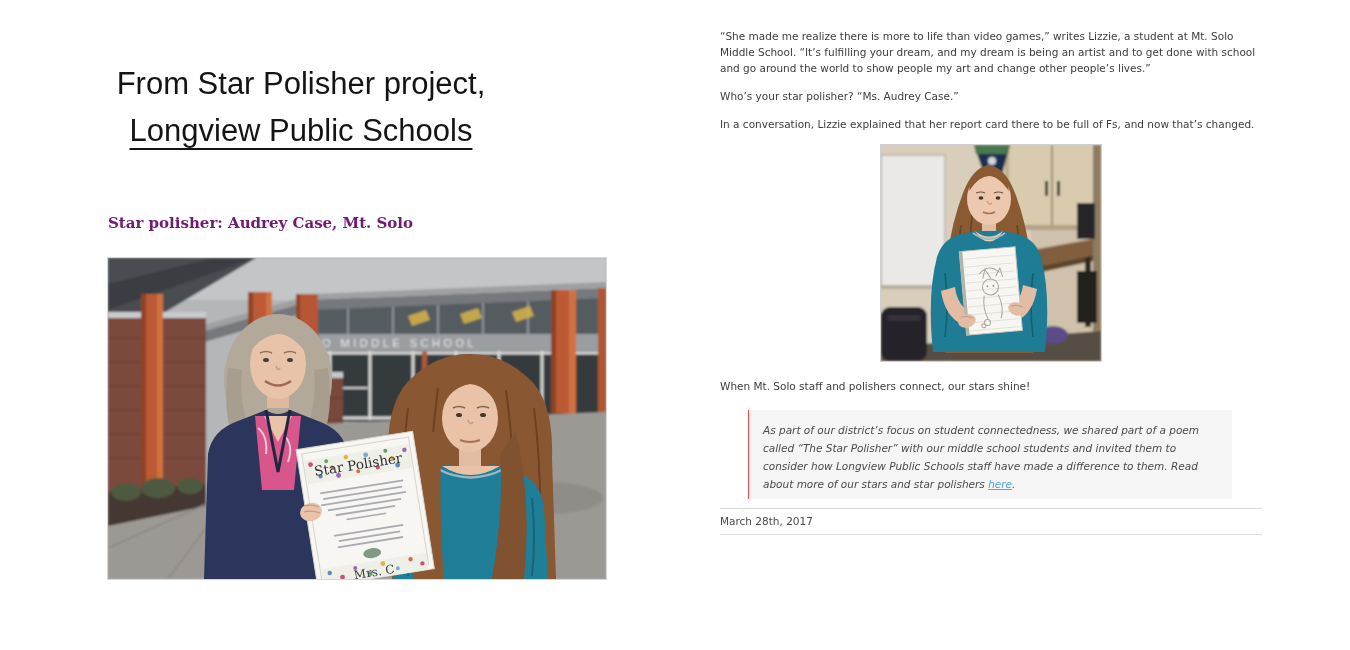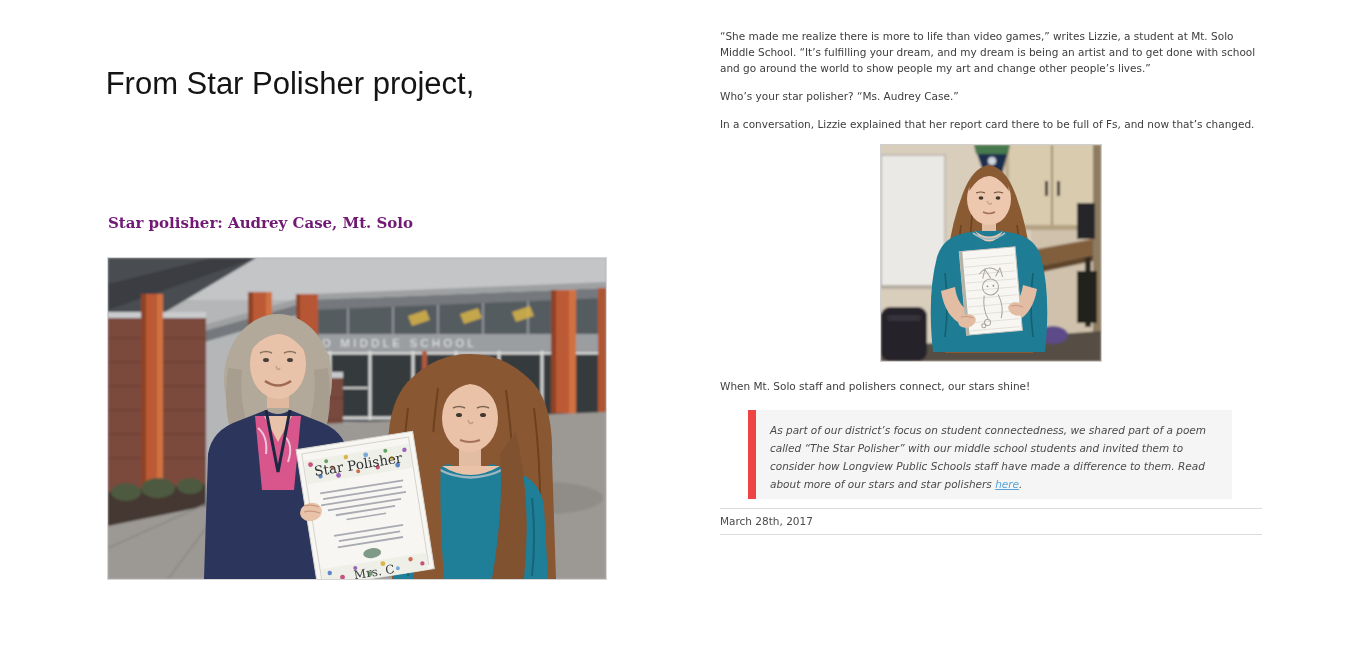--- a/index.html
+++ b/index.html
@@ -1,50 +1,51 @@
 <!DOCTYPE html>
 <html><head>
 <meta charset="utf-8">
 <style>
   html,body{margin:0;padding:0;background:#ffffff;}
   .canvas{position:relative;width:1350px;height:650px;background:#ffffff;overflow:hidden;
           font-family:"DejaVu Sans",sans-serif;}
 
   
-  .lead-heading{position:absolute;left:44px;top:60px;width:492px;text-align:center;
+  .lead-heading{position:absolute;left:55px;top:60px;width:492px;text-align:center;
     font-family:"Liberation Sans",sans-serif;font-size:31px;line-height:47px;color:#141414;}
   .lead-heading .u{text-decoration:underline;text-decoration-thickness:2px;text-underline-offset:7px;}
   .photo-caption{position:absolute;left:108px;top:214px;
     font-family:"DejaVu Serif",serif;font-weight:bold;font-size:15px;color:#701a75;}
   .left-photo{position:absolute;left:107px;top:257px;width:498px;height:321px;
     border:1px solid #d6d6d6;box-sizing:content-box;background:#b4b6b8;}
   .left-photo svg{display:block;}
 
   
   .article{position:absolute;left:720px;top:28px;width:542px;color:#3d3d3d;
     font-size:10.5px;line-height:16px;}
   .article p{margin:0 0 12px 0;}
   .right-photo{width:220px;height:216px;margin:9px auto 0 auto;border:1px solid #cfcfcf;
     background:#d9cdbc;}
   .right-photo svg{display:block;}
   .closing-line{margin:16px 0 0 0 !important;}
-  .bquote{margin:16px 30px 0 28px;background:#f5f5f5;border-left:8px solid #ef4444;
+  .bquote{margin:16px 30px 0 28px;background:#f5f5f5;border-left:1px solid #ef4444;
     padding:11px 14px 6px 14px;font-style:italic;color:#4a4a4a;line-height:18px;font-size:10.5px;}
   .bquote a{color:#56a3d9;text-decoration:underline;font-style:italic;cursor:pointer;}
   .date-block{margin-top:9px;}
   .date-block hr{border:none;border-top:1px solid #dcdcdc;margin:0;}
   .date-text{padding:4px 0 5px 0;font-size:10.5px;color:#4b4b4b;}
 </style>
 </head>
 <body>
 
 <div class="canvas">
 
   <div class="lead-heading">
     <div>From Star Polisher project,</div>
+    <div class="u">Longview Public Schools</div>
   </div>
 
   <div class="photo-caption">Star polisher: Audrey Case, Mt. Solo</div>
 
   <div class="left-photo">
     <svg width="498" height="321" viewBox="0 0 498 321" xmlns="http://www.w3.org/2000/svg">
       <defs>
         <filter id="blurA" x="-5%" y="-5%" width="110%" height="110%">
             <feGaussianBlur stdDeviation="1.1"></feGaussianBlur>
           </filter>

